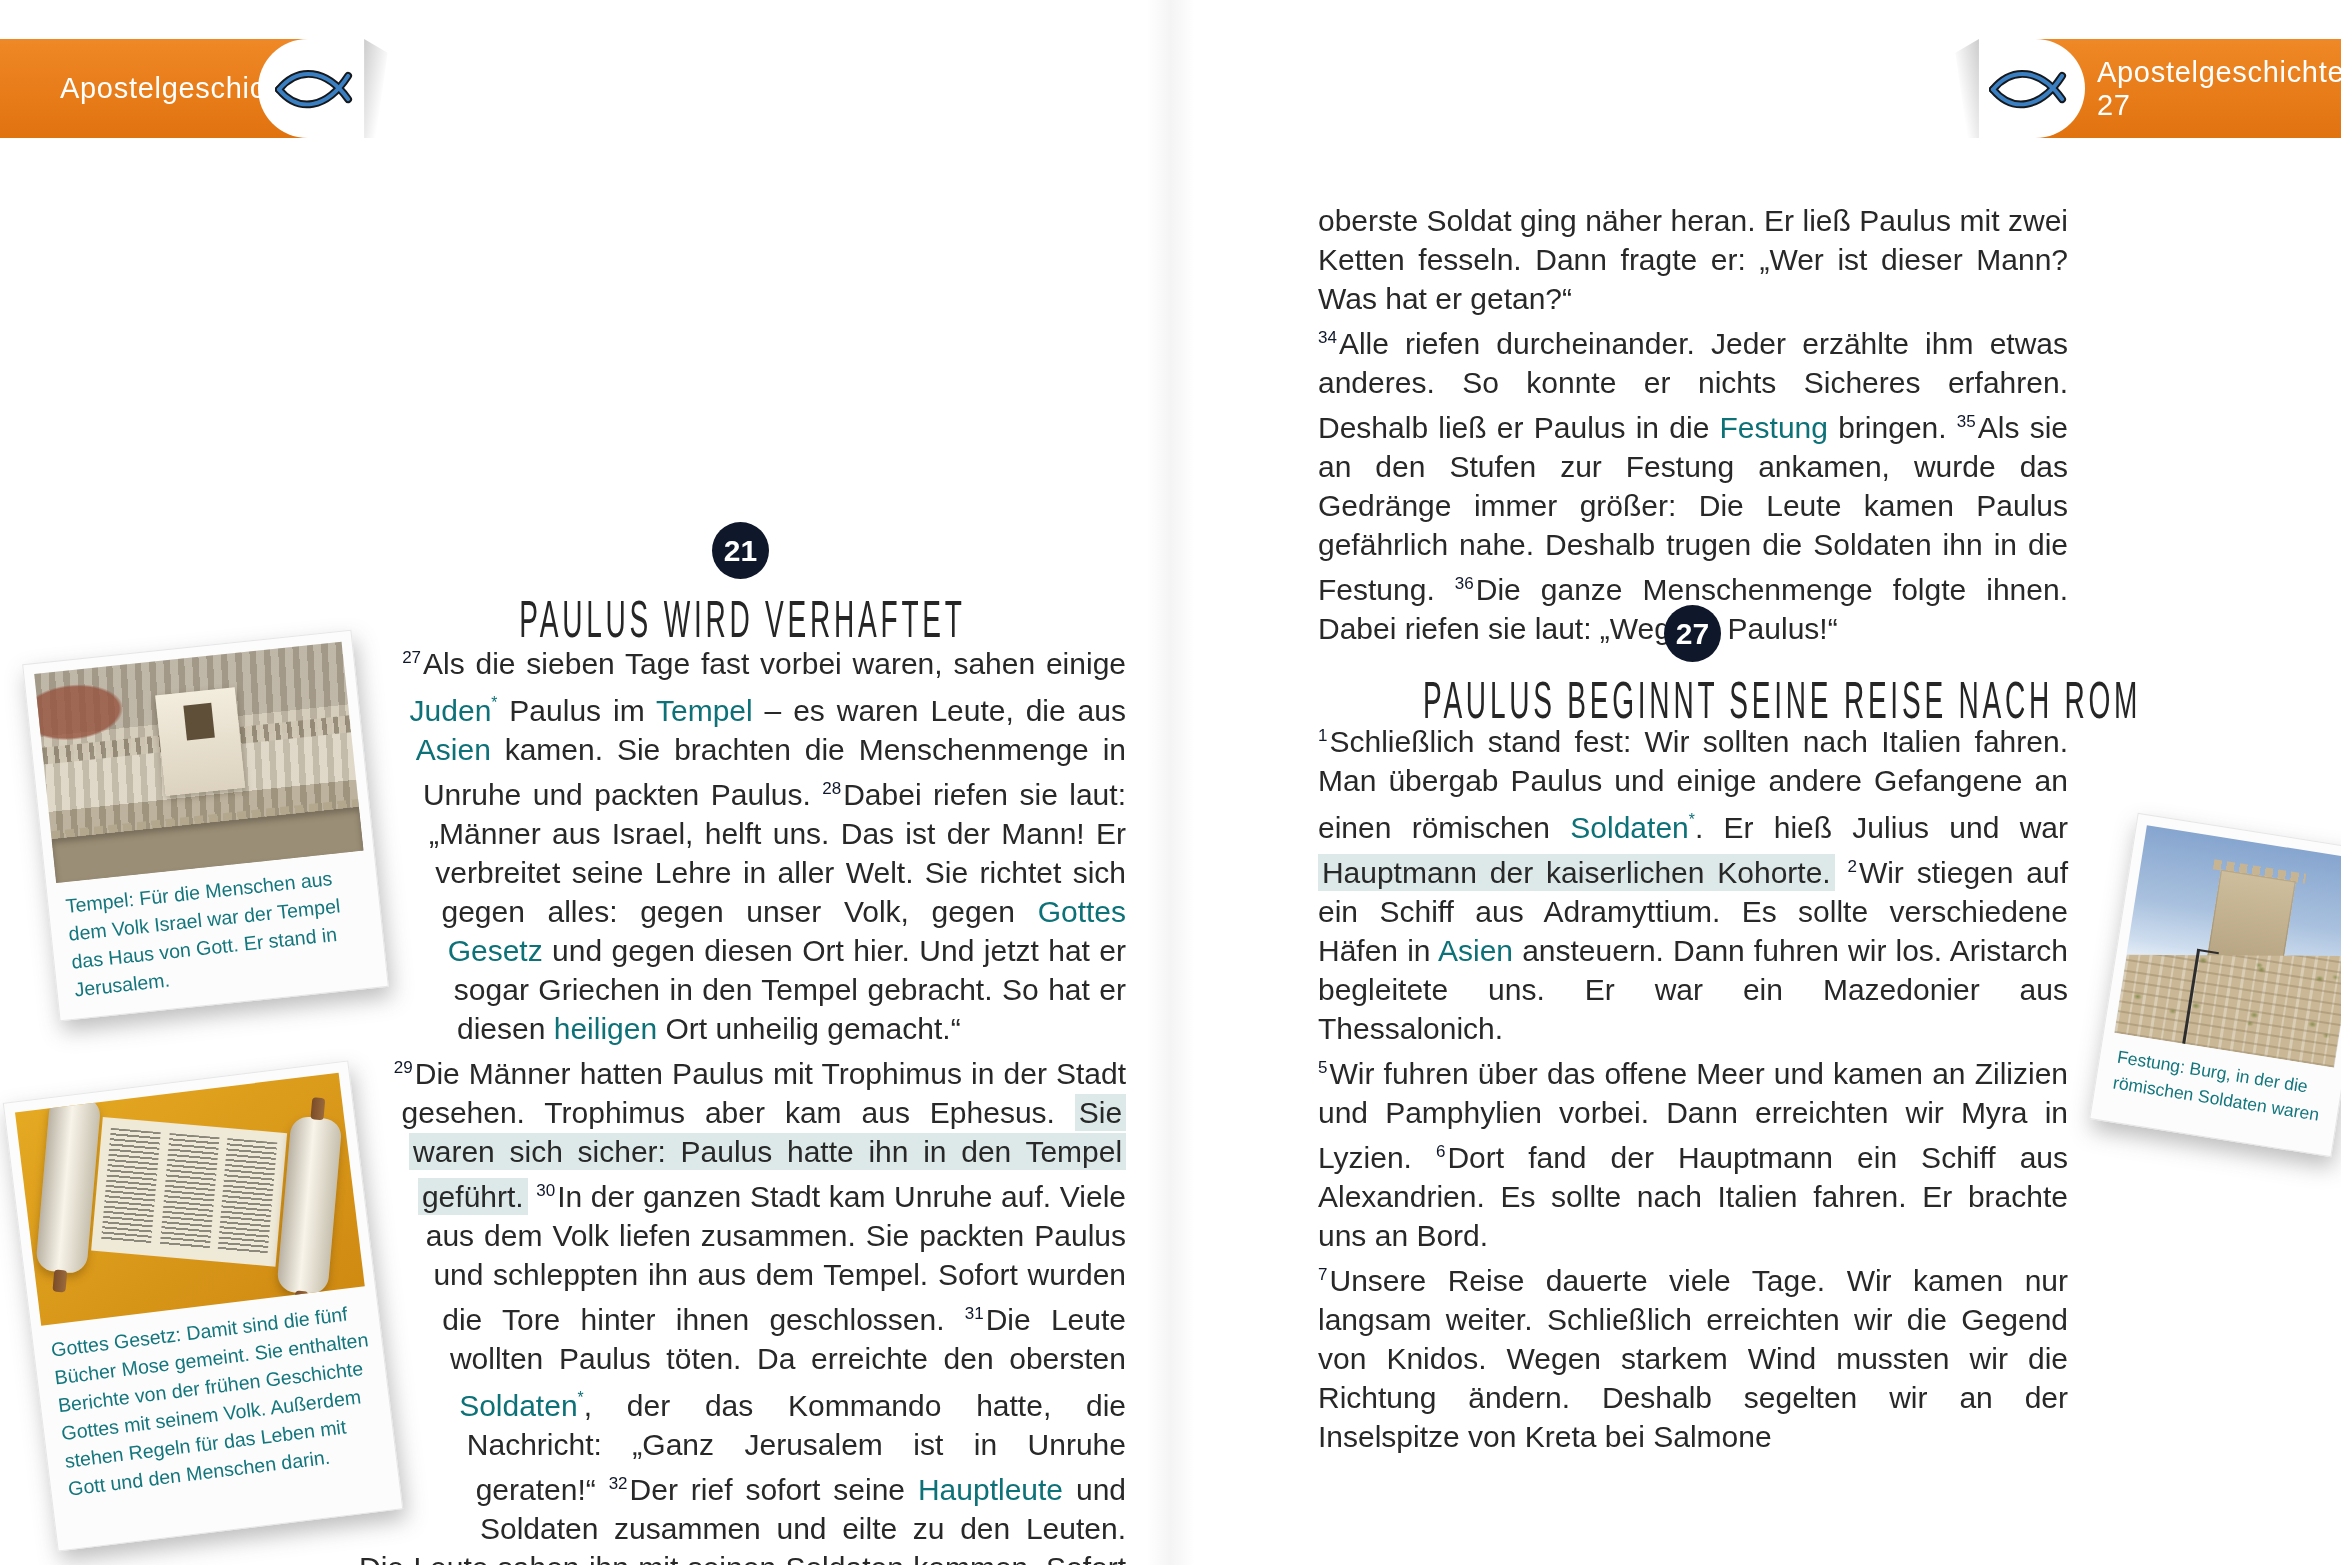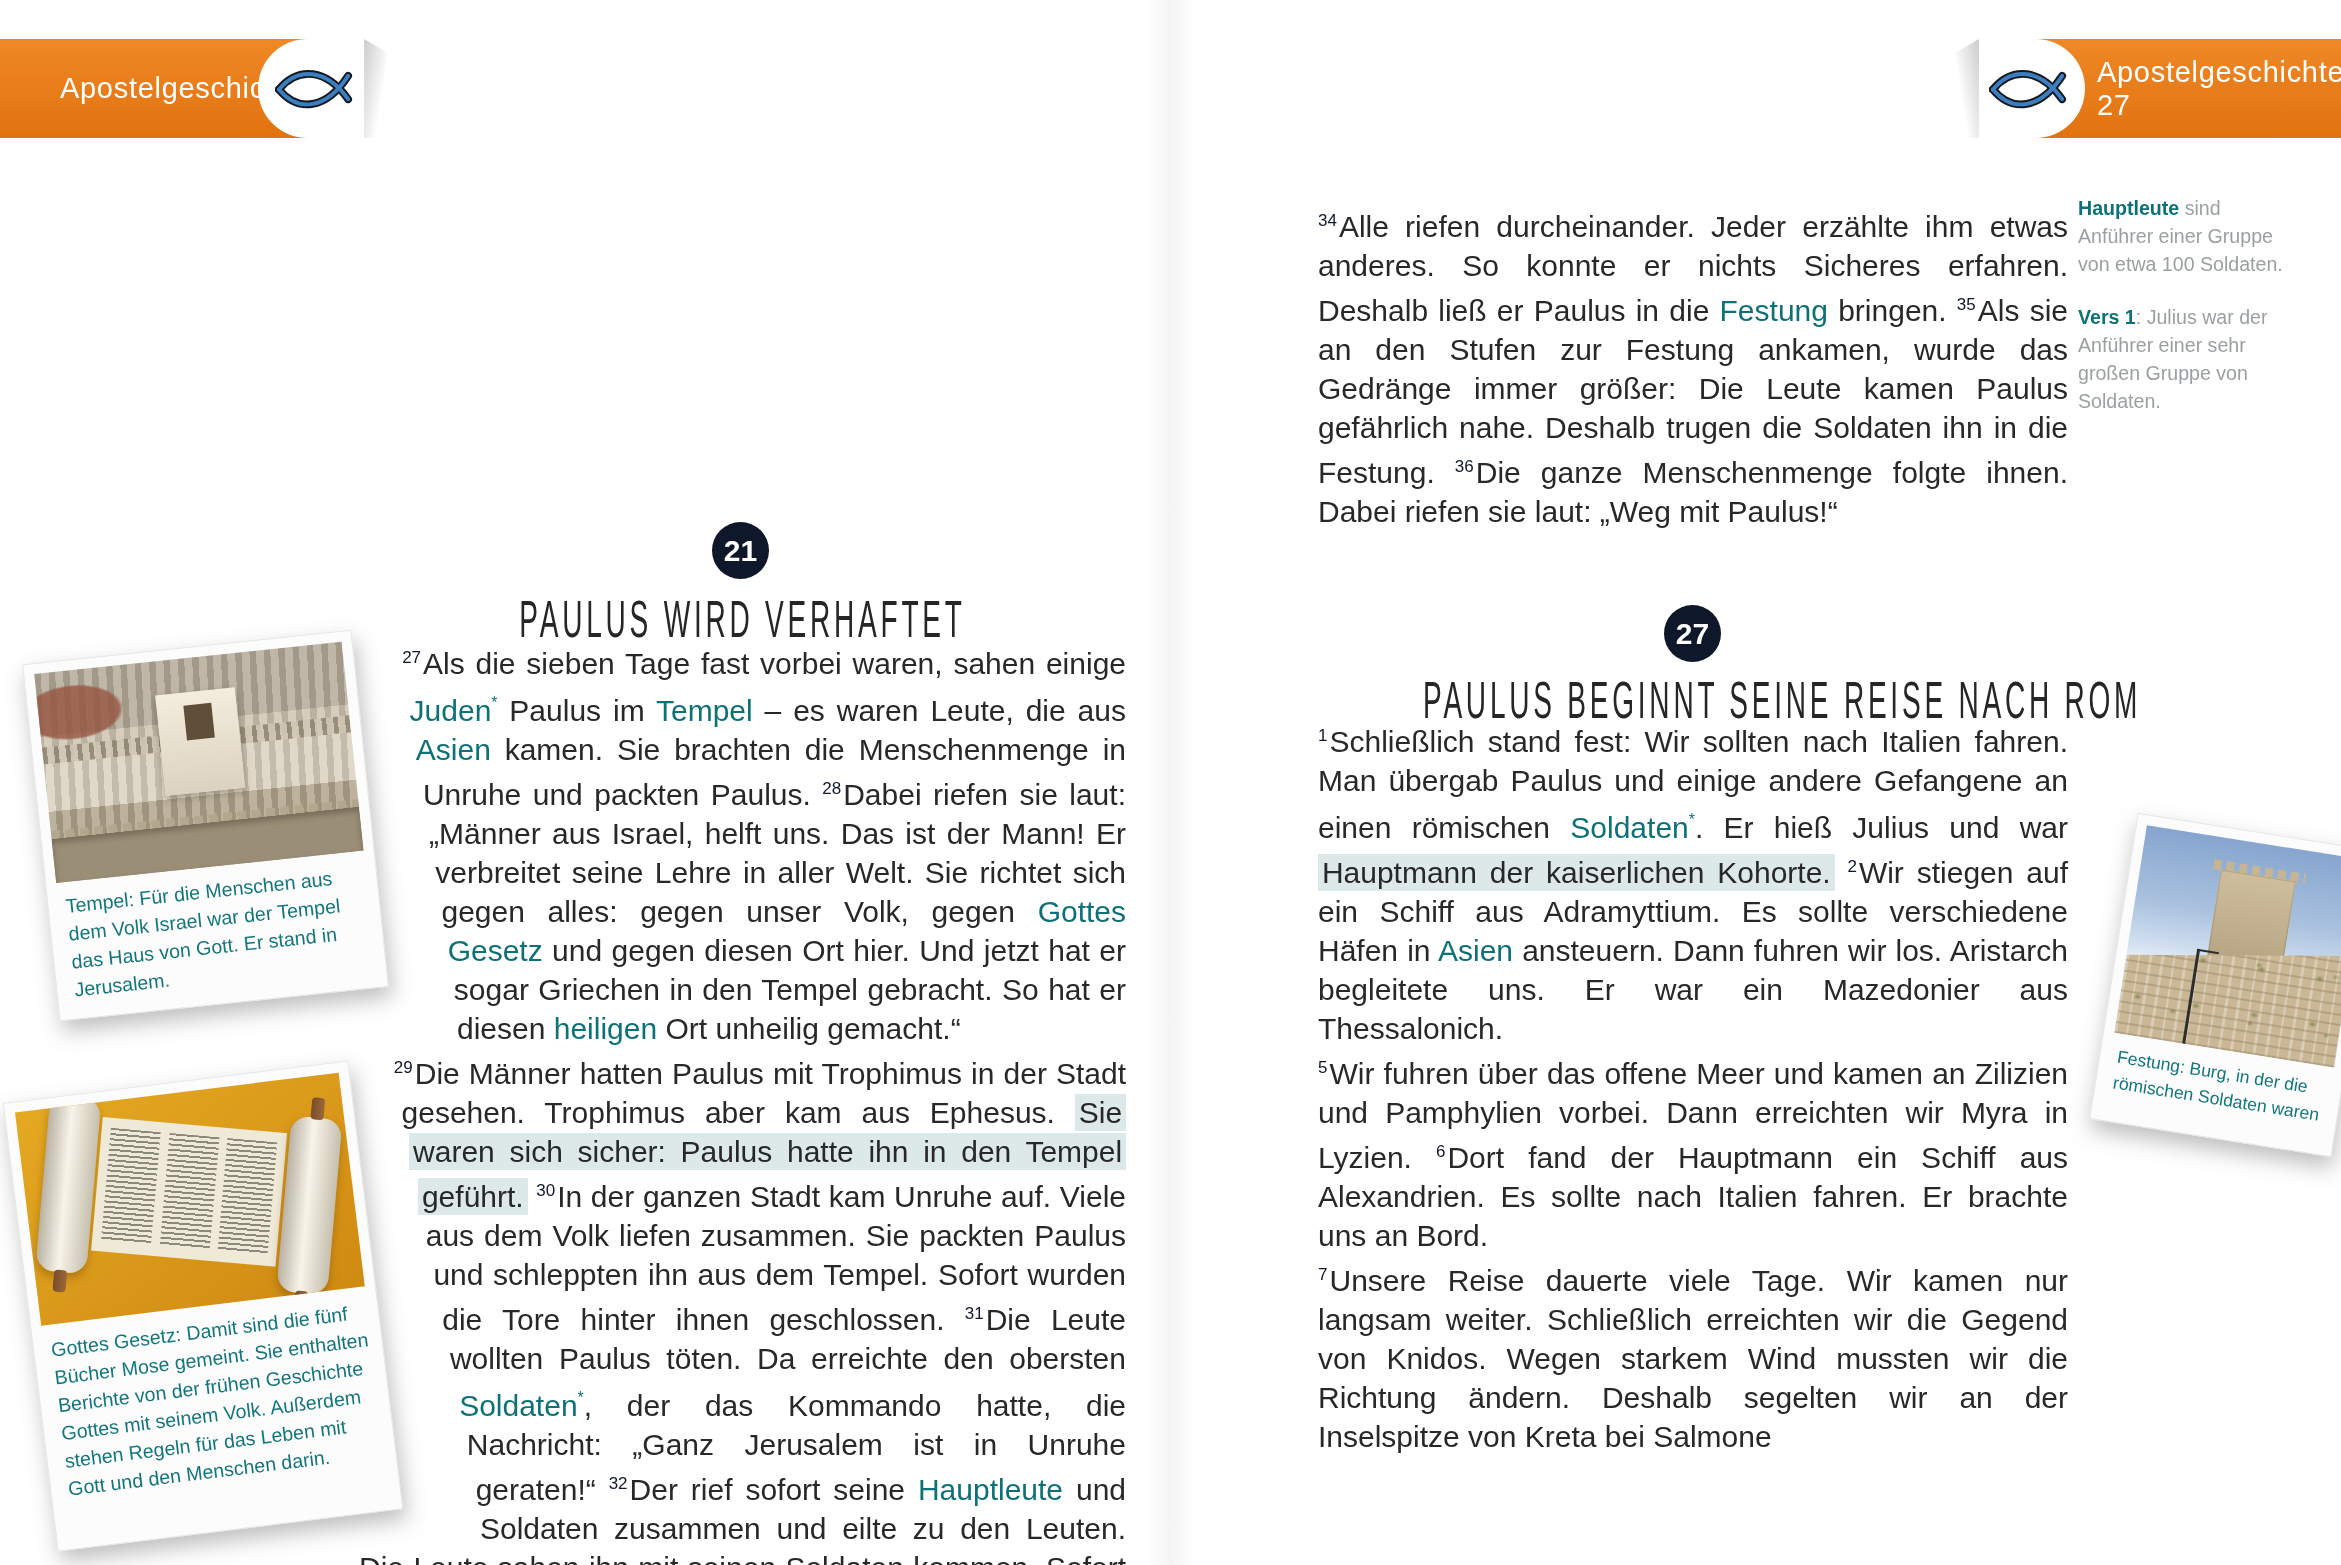--- a/index.html
+++ b/index.html
@@ -157,36 +157,33 @@
           <div class="s-col s-c2"></div>
           <div class="s-col s-c3"></div>
         </div>
         <div class="s-roll right"></div>
       </div>
     </div>
     <div class="cap">Gottes Gesetz: Damit sind die fünf Bücher Mose gemeint. Sie enthalten Berichte von der frühen Geschichte Gottes mit seinem Volk. Außerdem stehen Regeln für das Leben mit Gott und den Menschen darin.</div>
   </div>
 
   <div class="bodytext" style="left:1318px;top:201px;width:750px;" lang="de">
+    <p><span><span>oberste Soldat ging näher heran. Er ließ Paulus mit zwei Ketten fesseln. Dann fragte er: „Wer ist dieser Mann? Was hat er getan?“</span></span></p>
     <p><span><span class="run-vs">34</span><span>Alle riefen durcheinander. Jeder erzählte ihm etwas anderes. So konnte er nichts Sicheres erfahren. Deshalb ließ er Paulus in die </span><span class="run-kw">Festung</span><span> bringen. </span><span class="run-vs">35</span><span>Als sie an den Stufen zur Festung ankamen, wurde das Gedränge immer größer: Die Leute kamen Paulus gefährlich nahe. Deshalb trugen die Soldaten ihn in die Festung. </span><span class="run-vs">36</span><span>Die ganze Menschenmenge folgte ihnen. Dabei riefen sie laut: „Weg mit Paulus!“</span></span></p>
   </div>
 
   <div class="badge" style="left:1664px;top:605px;">27</div>
   <div class="chtitle" style="left:1318px;top:671px;width:750px;">PAULUS BEGINNT SEINE REISE NACH ROM</div>
 
   <div class="bodytext" style="left:1318px;top:716px;width:750px;" lang="de">
     <p><span><span class="run-vs">1</span><span>Schließlich stand fest: Wir sollten nach Italien fahren. Man übergab Paulus und einige andere Gefangene an einen römischen </span><span class="run-kw">Soldaten</span><span class="run-kws">*</span><span>. Er hieß Julius und war </span><span class="run-hl">Hauptmann der kaiserlichen Kohorte.</span><span> </span><span class="run-vs">2</span><span>Wir stiegen auf ein Schiff aus Adramyttium. Es sollte verschiedene Häfen in </span><span class="run-kw">Asien</span><span> ansteuern. Dann fuhren wir los. Aristarch begleitete uns. Er war ein Mazedonier aus Thessalonich.</span></span></p>
     <p><span><span class="run-vs">5</span><span>Wir fuhren über das offene Meer und kamen an Zilizien und Pamphylien vorbei. Dann erreichten wir Myra in Lyzien. </span><span class="run-vs">6</span><span>Dort fand der Hauptmann ein Schiff aus Alexandrien. Es sollte nach Italien fahren. Er brachte uns an Bord.</span></span></p>
     <p><span><span class="run-vs">7</span><span>Unsere Reise dauerte viele Tage. Wir kamen nur langsam weiter. Schließlich erreichten wir die Gegend von Knidos. Wegen starkem Wind mussten wir die Richtung ändern. Deshalb segelten wir an der Inselspitze von Kreta bei Salmone</span></span></p>
   </div>
 
-  <div class="mnotes">
-    <p class="mnote"><span class="mlead">Hauptleute</span><span> sind Anführer einer Gruppe von etwa 100 Soldaten.</span></p>
-    <p class="mnote"><span class="mlead">Vers 1</span><span>: Julius war der Anführer einer sehr großen Gruppe von Soldaten.</span></p>
-  </div>
 
   <div class="polaroid pol-fort">
     <div class="photo ph-fort">
       <div class="f-turret"></div>
       <div class="f-merl"></div>
       <div class="f-tower"></div>
       <div class="f-wall"></div>
       <div class="f-lamp"></div>
     </div>
     <div class="cap">Festung: Burg, in der die römischen Soldaten waren</div>

